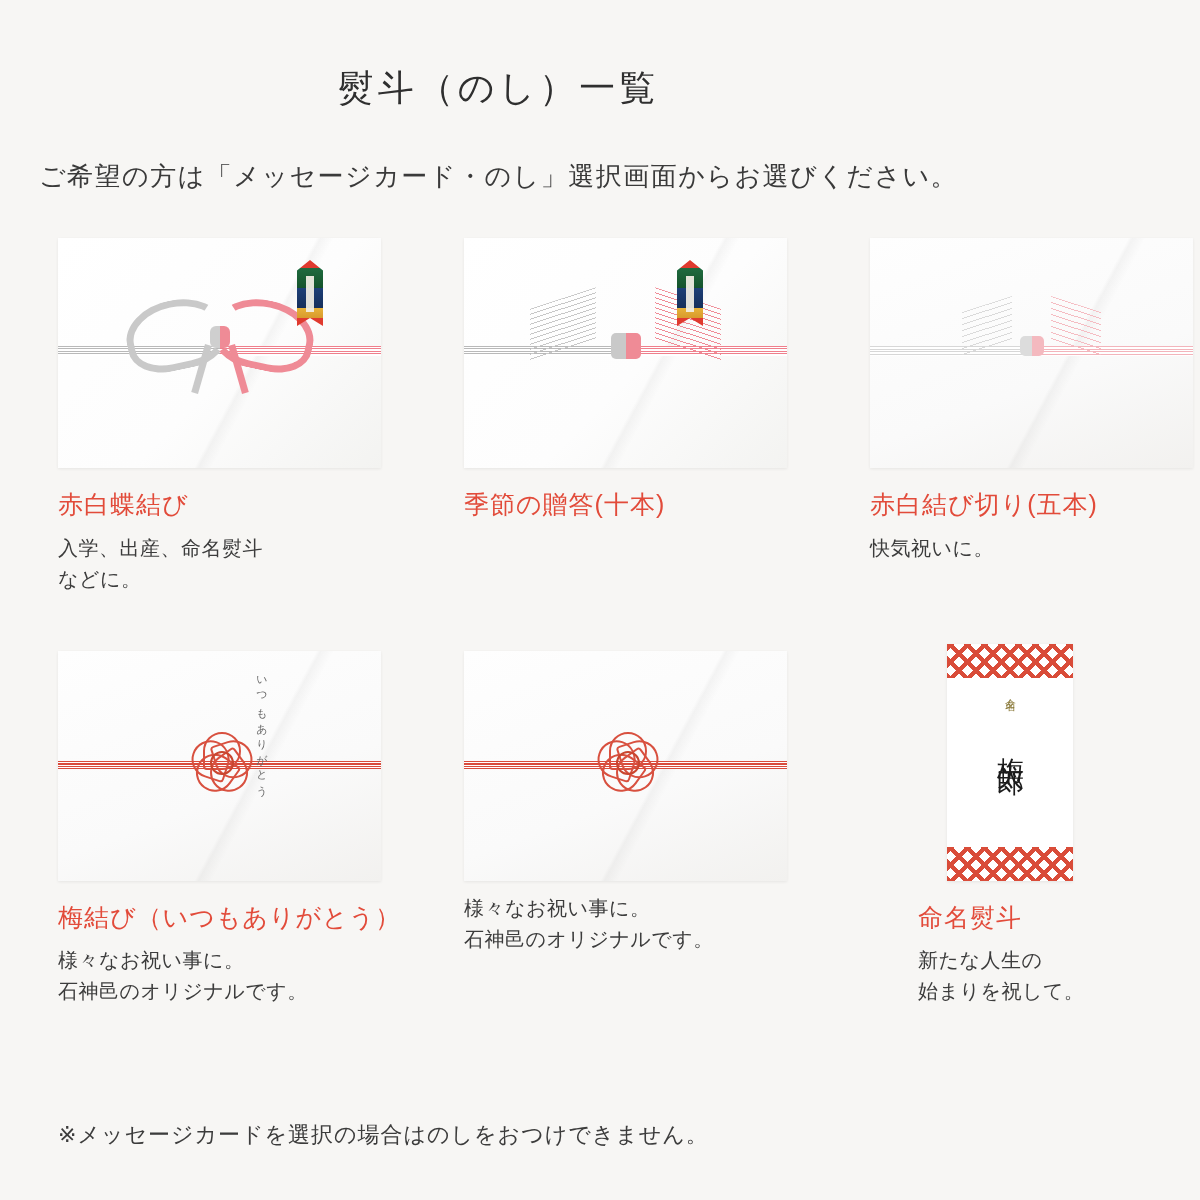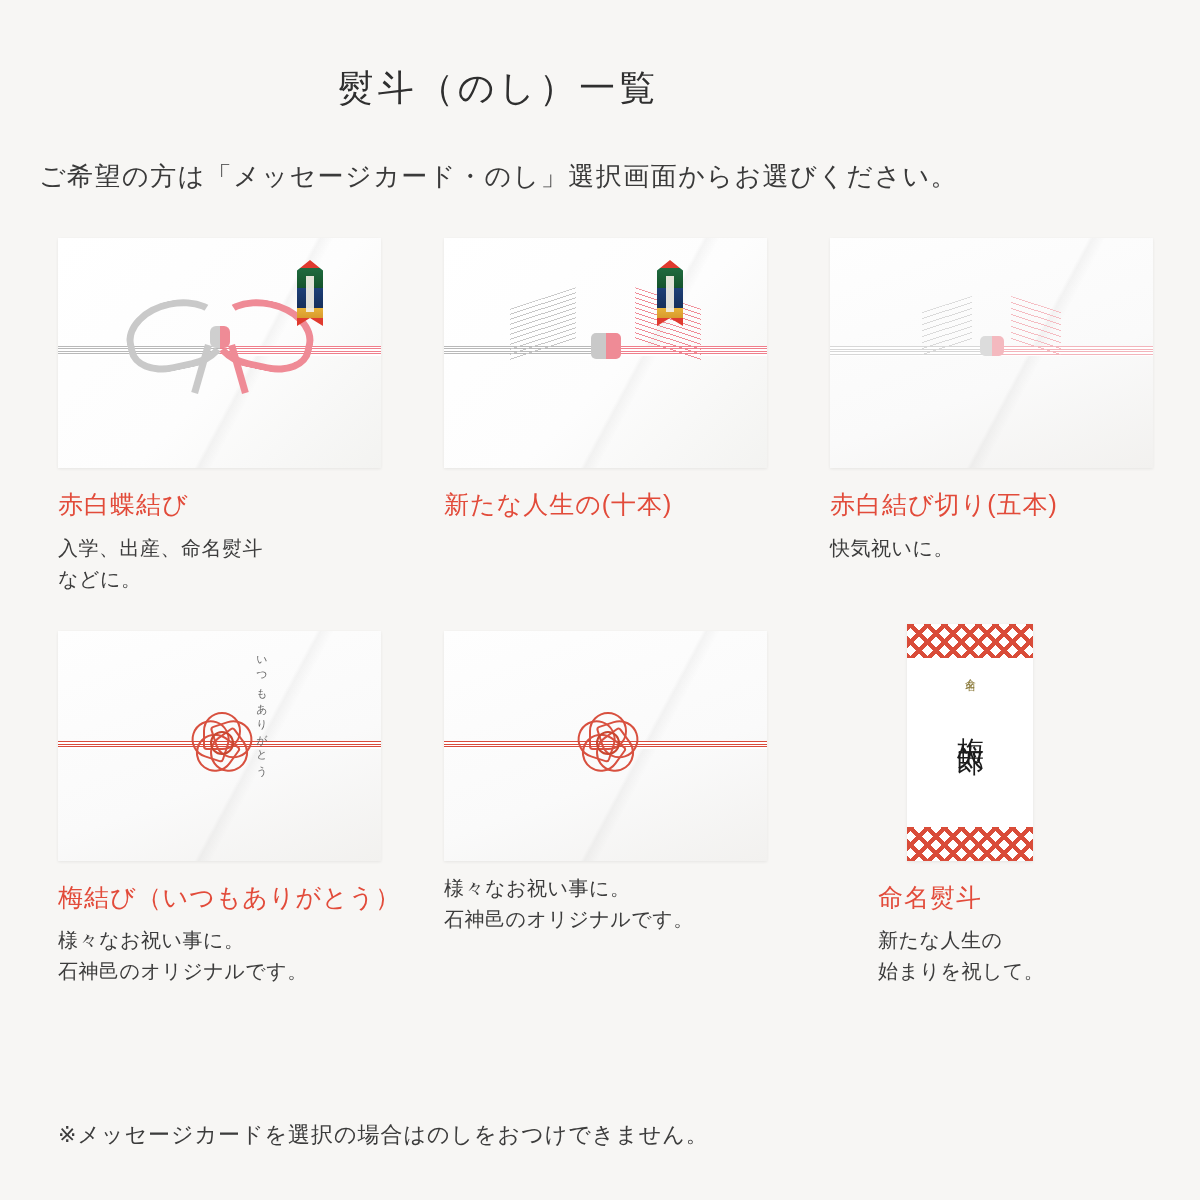--- a/index.html
+++ b/index.html
@@ -45,20 +45,21 @@
 
   .grid {
     position: absolute;
     top: 238px;
     left: 58px;
     width: 1090px;
     display: grid;
     grid-template-columns: 1fr 1fr 1fr;
     column-gap: 0px;
     row-gap: 0px;
+    gap: 20px;
   }
 
   .cell {
     width: 386px;
   }
 
   
   .noshi-wrap {
     position: relative;
     width: 323px;
@@ -427,21 +428,21 @@
           </div>
           <div class="fan l"></div>
           <div class="fan r"></div>
           <div class="knot-tight"></div>
           <div class="ornament" style="right:84px; top:22px;">
             <div class="body"></div>
             <div class="strip"></div>
           </div>
         </div>
       </div>
-      <p class="caption-title">新たな人生の(十本)</p>
+      <p class="caption-title">季節の贈答(十本)</p>
     </div>
 
     <div class="cell">
       <div class="noshi-wrap">
         <div class="noshi plainbg">
           <div class="fold"></div>
           <div class="cord cord-faint">
             <div class="left"></div>
             <div class="right"></div>
           </div>

